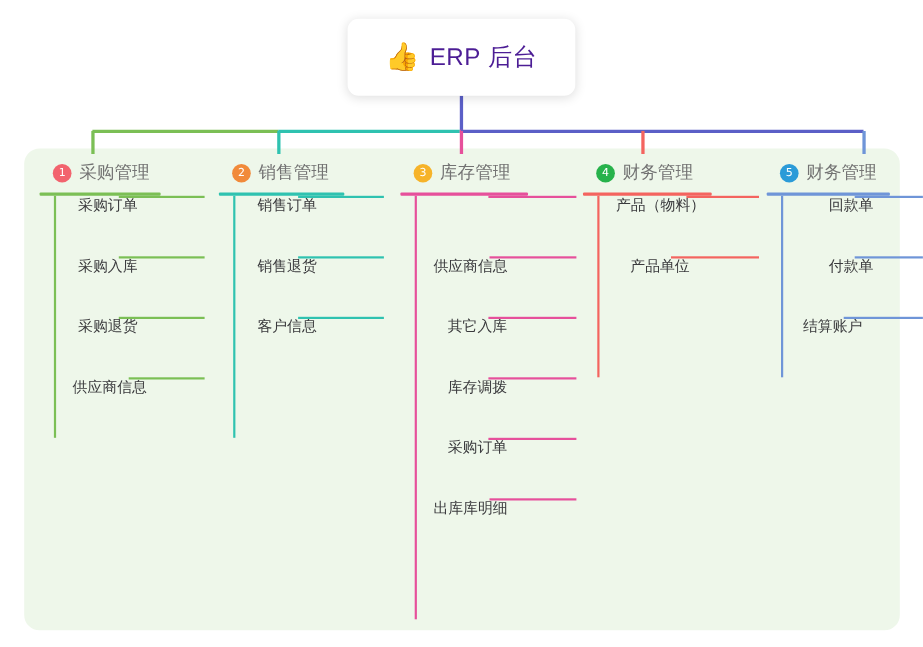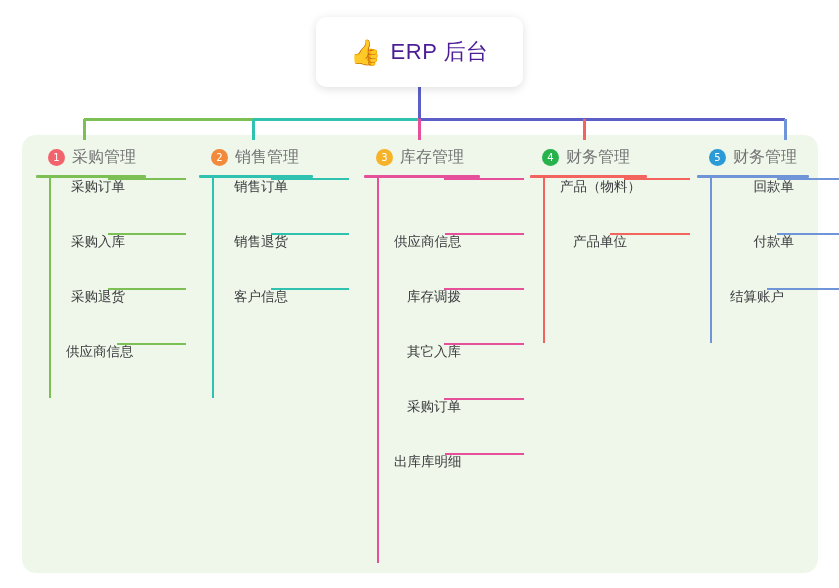--- a/index.html
+++ b/index.html
@@ -201,25 +201,25 @@
         <div class="children">
           <div class="spine" style="background: rgb(230, 80, 155); height: 385px;"></div>
           <div class="child">
             <div class="child-rule" style="background: rgb(230, 80, 155); width: 80px;"></div>
           </div>
           <div class="child">
             <div class="child-label">供应商信息</div>
             <div class="child-rule" style="background: rgb(230, 80, 155); width: 80px;"></div>
           </div>
           <div class="child">
+            <div class="child-label">其它入库</div>
+            <div class="child-rule" style="background: rgb(230, 80, 155); width: 80px;"></div>
+          </div>
+          <div class="child">
             <div class="child-label">库存调拨</div>
-            <div class="child-rule" style="background: rgb(230, 80, 155); width: 80px;"></div>
-          </div>
-          <div class="child">
-            <div class="child-label">其它入库</div>
             <div class="child-rule" style="background: rgb(230, 80, 155); width: 80px;"></div>
           </div>
           <div class="child">
             <div class="child-label">采购订单</div>
             <div class="child-rule" style="background: rgb(230, 80, 155); width: 80px;"></div>
           </div>
           <div class="child">
             <div class="child-label">出库库明细</div>
             <div class="child-rule" style="background: rgb(230, 80, 155); width: 92px;"></div>
           </div>

